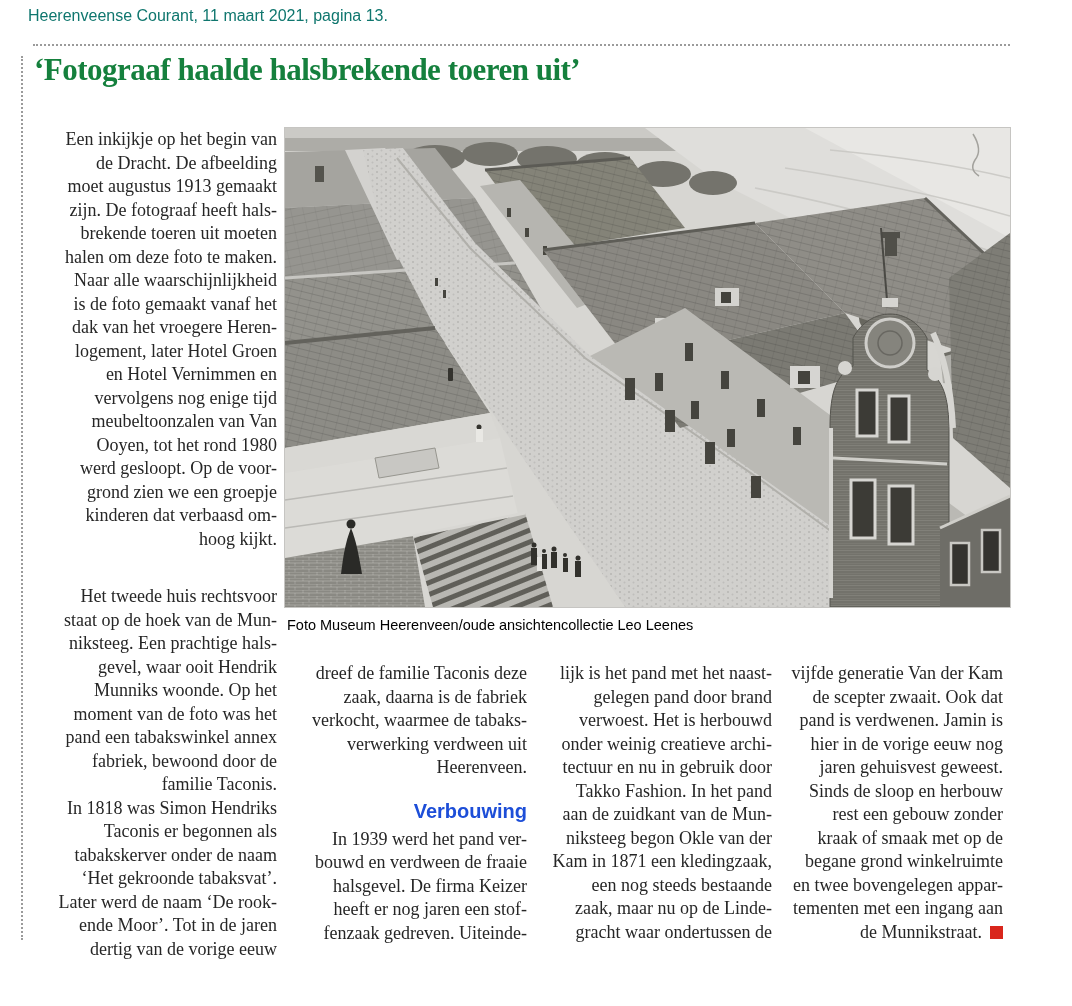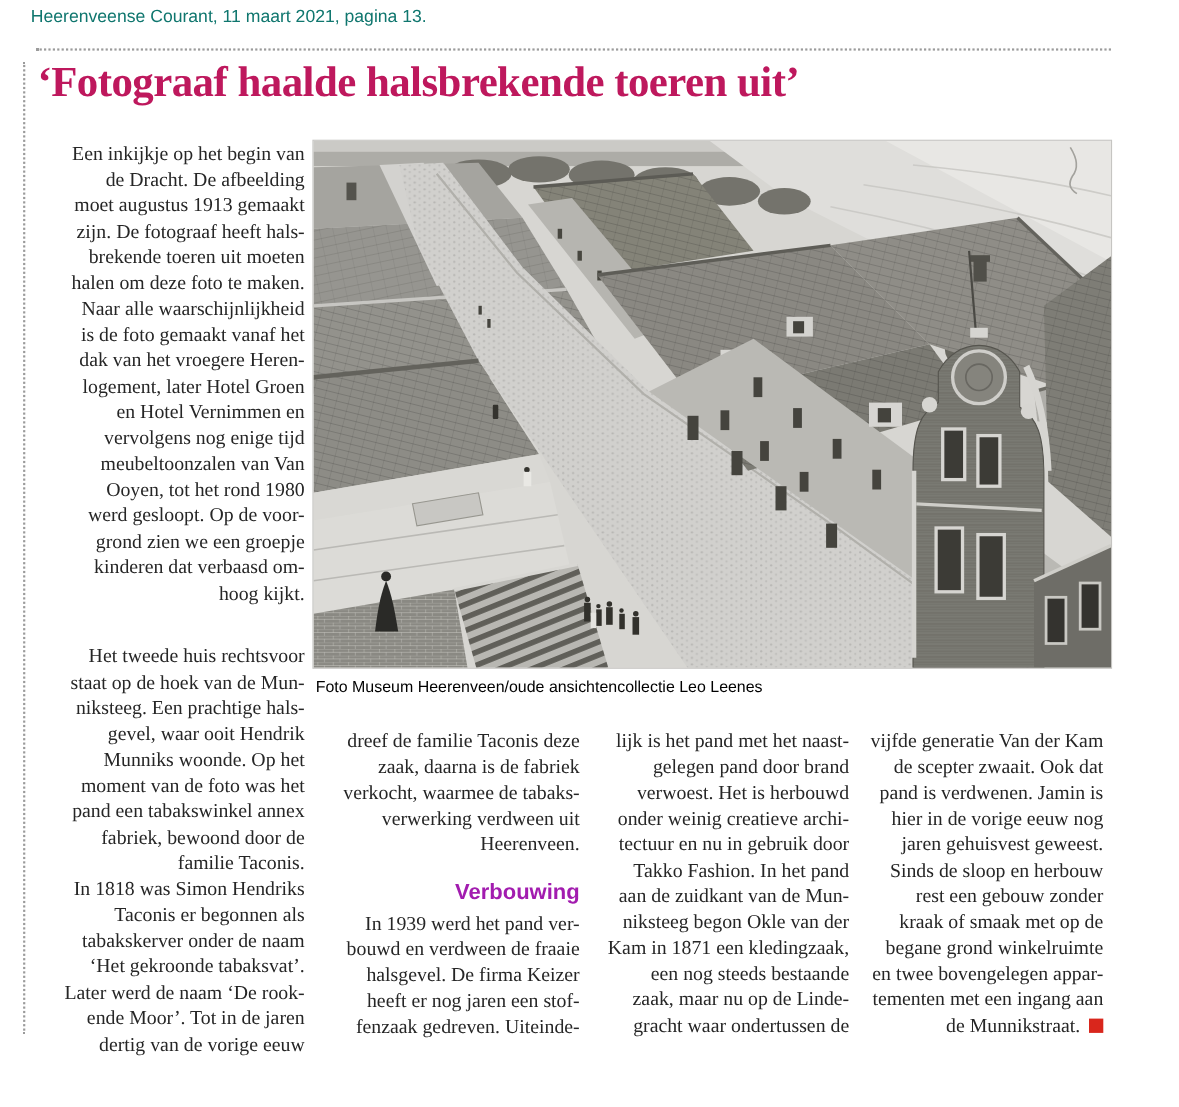--- a/index.html
+++ b/index.html
@@ -6,36 +6,36 @@
   body{width:1072px;height:1006px;overflow:hidden;}
   .page{position:relative;width:1072px;height:1006px;background:#ffffff;
         font-family:"Liberation Serif",serif;}
   .meta-line{position:absolute;left:28px;top:7px;
         font-family:"Liberation Sans",sans-serif;font-size:16px;color:#0f766e;}
   .rule-h{position:absolute;left:33px;top:44px;width:977px;height:0;
         border-top:2px dotted #9b9b9b;}
   .rule-v{position:absolute;left:21px;top:56px;height:884px;width:0;
         border-left:2px dotted #9b9b9b;}
   .headline{position:absolute;left:34px;top:52px;margin:0;width:985px;
-        font-family:"Liberation Serif",serif;font-weight:700;font-size:39px;
-        letter-spacing:-0.5px;color:#be185d;white-space:nowrap;}
+        font-family:"Liberation Serif",serif;font-weight:700;font-size:31px;
+        letter-spacing:-0.5px;color:#15803d;white-space:nowrap;}
   .col{position:absolute;font-size:18px;line-height:23.5px;color:#262626;text-align:right;}
   .col p{margin:0;white-space:pre-line;}
   .col1{left:35px;top:128px;width:242px;}
   .col1 p + p{margin-top:34px;}
   .photo{position:absolute;left:285px;top:128px;width:725px;height:479px;margin:0;
         background:#d7d6d2;outline:1px solid #c6c5c2;}
   .photo svg{display:block;}
   .caption{position:absolute;left:287px;top:617px;
         font-family:"Liberation Sans",sans-serif;font-size:14.5px;color:#000000;}
   .col2{left:285px;top:662px;width:242px;}
   .col3{left:530px;top:662px;width:242px;}
   .col4{left:763px;top:662px;width:240px;}
   .subhead{font-family:"Liberation Sans",sans-serif;font-weight:700;font-size:20px;
-        color:#a21caf;margin:19px 0 5px 0;line-height:24px;}
+        color:#1d4ed8;margin:19px 0 5px 0;line-height:24px;}
   .end-mark{display:inline-block;width:13px;height:13px;background:#d9261c;
         margin-left:8px;transform:translateY(1px);}
 </style>
 </head>
 <body>
 
 <div class="page">
 
   <div class="meta-line">Heerenveense Courant, 11 maart 2021, pagina 13.</div>
   <div class="rule-h"></div>

